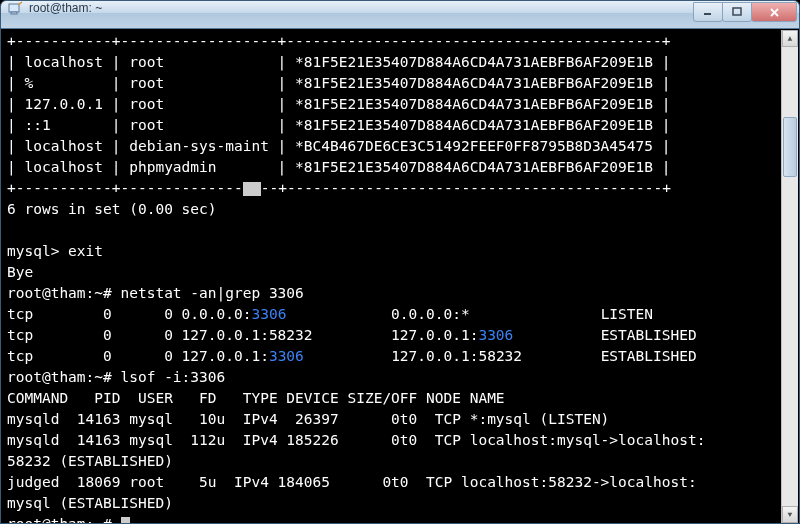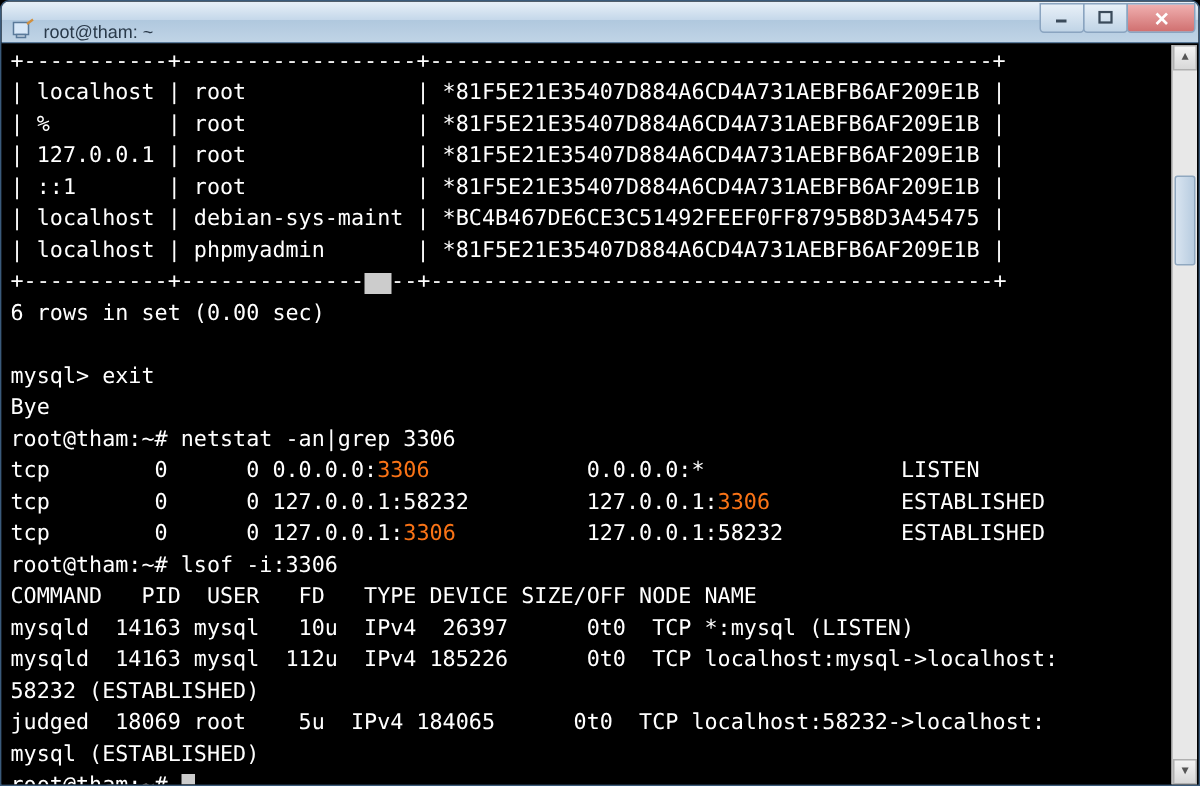--- a/index.html
+++ b/index.html
@@ -17,21 +17,21 @@
     position: absolute;
     top: 0; left: 0; right: 0; bottom: 0;
     border: 1px solid #3a5a7a;
     border-radius: 6px 6px 0 0;
     overflow: hidden;
   }
   .titlebar {
     height: 28px;
     background: linear-gradient(to bottom, #e8f0f8 0%, #c5d8ea 45%, #b0c8de 46%, #c0d4e6 100%);
     display: flex;
-    align-items: flex-end;
+    align-items: flex-start;
     padding: 0 6px;
     border-bottom: 1px solid #5a7a9a;
     position: relative;
   }
   .titlebar .icon {
     width: 16px; height: 16px;
     margin-right: 6px;
     display: inline-flex;
     align-items: center;
     justify-content: center;
@@ -77,21 +77,21 @@
     left: 0;
     right: 0;
     bottom: 0;
     padding: 2px 6px;
     font-family: "Consolas", "DejaVu Sans Mono", "Courier New", monospace;
     font-size: 14.5px;
     line-height: 21px;
     white-space: pre;
     overflow: hidden;
   }
-  .hl { color: #f97316; }
+  .hl { color: #3b82f6; }
   .cursor-block {
     display: inline-block;
     width: 9px;
     height: 16px;
     background: #ccc;
     vertical-align: middle;
   }
   .sep-cursor {
     display: inline-block;
     width: 18px;

